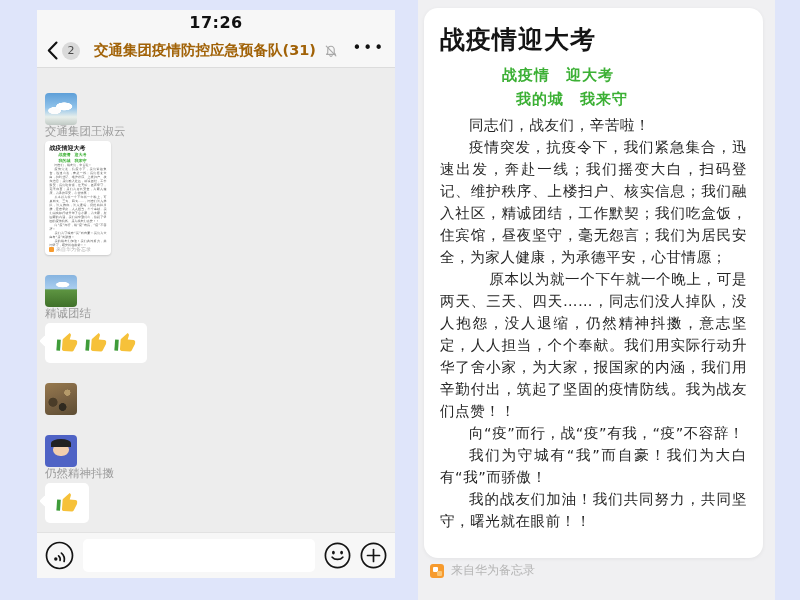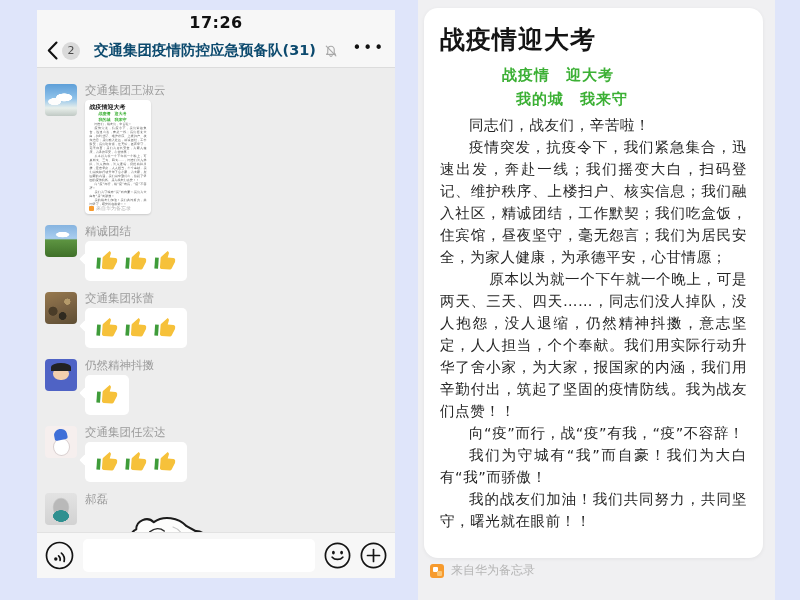--- a/index.html
+++ b/index.html
@@ -21,28 +21,28 @@
     height:4px; background:#8a8a8a; border-radius:0 1px 1px 0; }
   .battery-fill { height:100%; width:54%; background:#111; border-radius:1px; }
 
   .navbar { height:34px; background:#f7f7f7; border-bottom:1px solid #dcdcdc;
     display:flex; align-items:center; padding:0 10px; position:relative; }
   .back { display:flex; align-items:center; gap:4px; cursor:pointer; }
   .back-badge { min-width:18px; height:18px; border-radius:9px; background:#dadada;
     color:#4c4c4c; font-size:11px; display:flex; align-items:center;
     justify-content:center; padding:0 4px; }
   .nav-title { position:absolute; left:50%; transform:translateX(-50%);
-    width:262px; text-align:center; font-size:14.5px; font-weight:bold; color:#0c4a6e;
+    width:262px; text-align:center; font-size:14.5px; font-weight:bold; color:#a16207;
     white-space:nowrap; display:flex; align-items:center; justify-content:center; gap:8px; }
   .more-dots { margin-left:auto; font-size:15px; letter-spacing:2px; color:#111;
     cursor:pointer; line-height:10px; padding-bottom:6px; }
 
   .chatarea { position:absolute; top:59px; bottom:46px; left:0; right:0;
     overflow:hidden; padding:4px 8px 0 8px; }
-  .msg { display:flex; margin-top:11px; }
+  .msg { display:flex; margin-top:20px;flex-direction:column; }
   .avatar { width:32px; height:32px; border-radius:4px; flex:0 0 32px;
     margin-right:8px; position:relative; overflow:hidden; cursor:pointer; }
   .msg-col { display:flex; flex-direction:column; align-items:flex-start; }
   .sender { font-size:11.5px; color:#9b9b9b; margin-bottom:3px; line-height:13px; }
   .bubble { position:relative; background:#fff; border-radius:5px;
     padding:9px 11px; display:flex; gap:7px; align-items:center; min-height:38px; }
   .bubble::before { content:""; position:absolute; left:-4px; top:14px; width:8px;
     height:8px; background:#fff; transform:rotate(45deg); border-radius:1px; }
 
   
@@ -221,37 +221,20 @@
           <svg width="22" height="22" viewBox="0 0 24 24" style="transform:rotate(4deg)">
               <path d="M1 21h4V9H1z" fill="#3f9c3a"></path>
               <path d="M23 10c0-1.1-.9-2-2-2h-6.31l.95-4.57.03-.32c0-.41-.17-.79-.44-1.06L14.17 1 7.59 7.59C7.22 7.95 7 8.45 7 9v10c0 1.1.9 2 2 2h9c.83 0 1.54-.5 1.84-1.22l3.02-7.05c.09-.23.14-.47.14-.72v-2.01z" fill="#f6c13a"></path>
             </svg>
         </div>
       </div>
     </div>
 
     <div class="msg">
       <div class="avatar av-forest"></div>
-      <div class="msg-col">
-        <div class="sender">交通集团张蕾</div>
-        <div class="bubble">
-          <svg width="22" height="22" viewBox="0 0 24 24" style="transform:rotate(4deg)">
-              <path d="M1 21h4V9H1z" fill="#3f9c3a"></path>
-              <path d="M23 10c0-1.1-.9-2-2-2h-6.31l.95-4.57.03-.32c0-.41-.17-.79-.44-1.06L14.17 1 7.59 7.59C7.22 7.95 7 8.45 7 9v10c0 1.1.9 2 2 2h9c.83 0 1.54-.5 1.84-1.22l3.02-7.05c.09-.23.14-.47.14-.72v-2.01z" fill="#f6c13a"></path>
-            </svg>
-          <svg width="22" height="22" viewBox="0 0 24 24" style="transform:rotate(4deg)">
-              <path d="M1 21h4V9H1z" fill="#3f9c3a"></path>
-              <path d="M23 10c0-1.1-.9-2-2-2h-6.31l.95-4.57.03-.32c0-.41-.17-.79-.44-1.06L14.17 1 7.59 7.59C7.22 7.95 7 8.45 7 9v10c0 1.1.9 2 2 2h9c.83 0 1.54-.5 1.84-1.22l3.02-7.05c.09-.23.14-.47.14-.72v-2.01z" fill="#f6c13a"></path>
-            </svg>
-          <svg width="22" height="22" viewBox="0 0 24 24" style="transform:rotate(4deg)">
-              <path d="M1 21h4V9H1z" fill="#3f9c3a"></path>
-              <path d="M23 10c0-1.1-.9-2-2-2h-6.31l.95-4.57.03-.32c0-.41-.17-.79-.44-1.06L14.17 1 7.59 7.59C7.22 7.95 7 8.45 7 9v10c0 1.1.9 2 2 2h9c.83 0 1.54-.5 1.84-1.22l3.02-7.05c.09-.23.14-.47.14-.72v-2.01z" fill="#f6c13a"></path>
-            </svg>
-        </div>
-      </div>
     </div>
 
     <div class="msg">
       <div class="avatar av-cartoon"></div>
       <div class="msg-col">
         <div class="sender">仍然精神抖擞</div>
         <div class="bubble">
           <svg width="22" height="22" viewBox="0 0 24 24" style="transform:rotate(4deg)">
               <path d="M1 21h4V9H1z" fill="#3f9c3a"></path>
               <path d="M23 10c0-1.1-.9-2-2-2h-6.31l.95-4.57.03-.32c0-.41-.17-.79-.44-1.06L14.17 1 7.59 7.59C7.22 7.95 7 8.45 7 9v10c0 1.1.9 2 2 2h9c.83 0 1.54-.5 1.84-1.22l3.02-7.05c.09-.23.14-.47.14-.72v-2.01z" fill="#f6c13a"></path>

